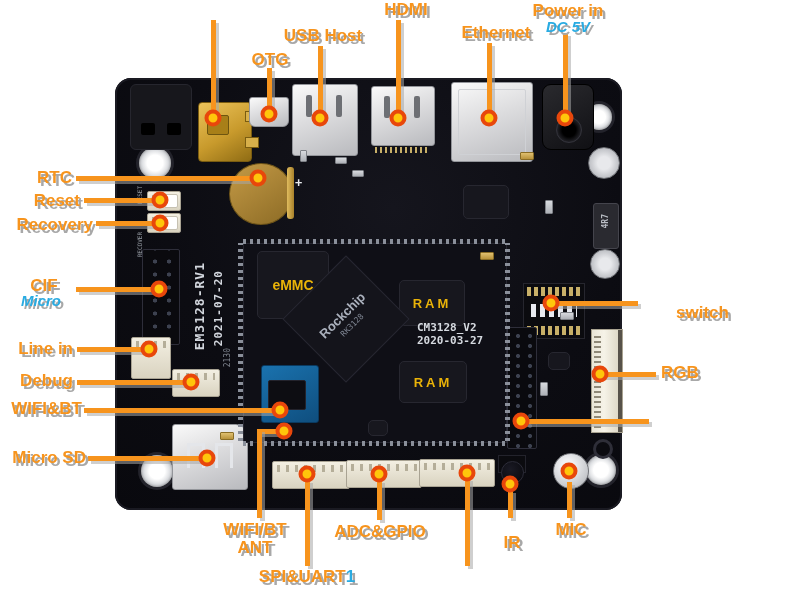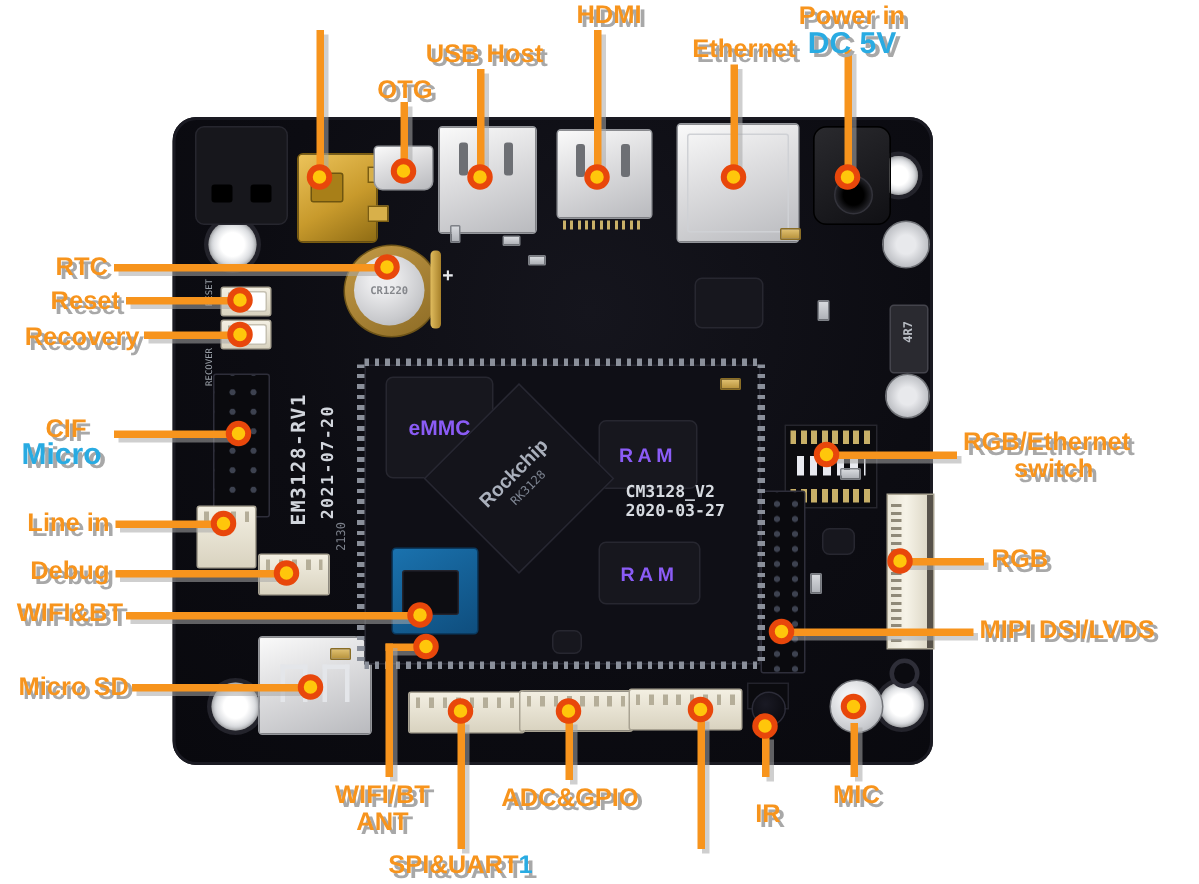--- a/index.html
+++ b/index.html
@@ -9,37 +9,37 @@
   }
   html,body{margin:0;padding:0;}
   body{background:var(--background); font-family:"Liberation Sans",sans-serif;}
   #canvas{position:relative;width:799px;height:589px;overflow:hidden;background:var(--background);}
   
   .lbl{position:absolute;font-weight:bold;font-size:17px;line-height:1.0;white-space:nowrap;
        color:var(--label-orange);text-shadow:3px 3px 0 var(--label-shadow);z-index:7;}
   .lbl.c{transform:translateX(-50%);}
   .lbl.r{transform:translateX(-100%);}
   .lbl .blue,.lbl.bluetxt{color:var(--label-blue);}
-  .lbl.sub{font-size:20px;}
+  .lbl.sub{font-size:15px;font-style:italic;}
   
   .vline{position:absolute;width:5px;background:var(--leader-line);z-index:5;box-shadow:3px 3px 0 rgba(168,168,168,.55);}
   .hline{position:absolute;height:5px;background:var(--leader-line);z-index:5;box-shadow:3px 3px 0 rgba(168,168,168,.55);}
   .dot{position:absolute;width:9px;height:9px;border-radius:50%;box-sizing:content-box;
        background:var(--dot-fill);border:4px solid var(--dot-ring);transform:translate(-50%,-50%);z-index:6;}
   
   .board{position:absolute;left:115px;top:78px;width:507px;height:432px;border-radius:16px;
          background:radial-gradient(circle at 55% 30%,#15151d 0%,#0c0c12 55%,#09090e 100%);
          box-shadow:inset 0 0 0 2px #1a1a22;}
   .hole{position:absolute;border-radius:50%;background:radial-gradient(circle,#ffffff 35%,#c9ccd1 70%,#8e9196 100%);
         box-shadow:0 0 0 3px #23232b, inset 0 0 3px #777;}
   .silver{background:linear-gradient(160deg,#fafafa 0%,#dcdcde 45%,#b9babe 100%);border:1px solid #93959a;border-radius:3px;}
   .blackpart{background:#17171c;border:1px solid #26262e;border-radius:4px;}
   .notch{position:absolute;width:6px;height:22px;background:#6d6f74;border-radius:2px;}
   .chip{position:absolute;background:#17171e;border:1px solid #272730;border-radius:5px;
-        display:flex;align-items:center;justify-content:center;color:#8b5cf6;font-weight:bold;}
+        display:flex;align-items:center;justify-content:center;color:#eab308;font-weight:bold;}
   .pinmatrix{position:absolute;background-color:#0a0a0e;border:1px solid #2e2e3a;border-radius:2px;
         background-image:radial-gradient(circle,#3d4250 1.8px,rgba(0,0,0,0) 2.3px);}
   .jst{position:absolute;background:linear-gradient(#f3efe2,#d9d3c0);border:1px solid #a9a393;border-radius:2px;}
   .jst::before{content:"";position:absolute;left:4px;right:4px;top:3px;height:7px;
         background:repeating-linear-gradient(90deg,#b5ae99 0 3px,rgba(0,0,0,0) 3px 9px);}
   .smd{position:absolute;background:linear-gradient(#d8dade,#aeb1b7);border:1px solid #7e8187;border-radius:1px;}
   .smd.gold{background:linear-gradient(#e0c070,#b8933c);border-color:#8a6d25;}
   .vtext{position:absolute;writing-mode:vertical-rl;transform:rotate(180deg);color:#d2d6dd;
          font-family:"DejaVu Sans Mono",monospace;font-weight:bold;}
   .silk{position:absolute;color:#d6dae0;font-family:"DejaVu Sans Mono",monospace;font-weight:bold;}
@@ -80,23 +80,20 @@
   <div class="silver" style="position:absolute;left:451px;top:82px;width:80px;height:78px;">
     <div style="position:absolute;left:6px;top:6px;right:6px;bottom:6px;border:1px solid #cfd1d5;border-radius:2px;"></div>
   </div>
   <div style="position:absolute;left:542px;top:84px;width:50px;height:64px;background:linear-gradient(150deg,#2a2a2e,#101014);border:1px solid #000;border-radius:9px;">
     <div style="position:absolute;left:13px;bottom:6px;width:24px;height:24px;border-radius:50%;background:radial-gradient(circle,#000 40%,#26262c 75%,#0c0c10 100%);border:1px solid #33333b;"></div>
   </div>
   <div style="position:absolute;left:588px;top:147px;width:30px;height:30px;border-radius:50%;background:radial-gradient(circle,#e8e9ec 30%,#b9bbc0 75%,#8e9095 100%);border:1px solid #6f7176;"></div>
 
   <div style="position:absolute;left:229px;top:163px;width:62px;height:60px;border-radius:50%;background:linear-gradient(145deg,#c49a46,#8c6b25);border:1px solid #6e5418;"></div>
   <div style="position:absolute;left:287px;top:167px;width:7px;height:52px;border-radius:3px;background:linear-gradient(90deg,#e0bc5e,#a8812a);"></div>
-  <div style="position:absolute;left:236px;top:170px;width:47px;height:47px;border-radius:50%;background:radial-gradient(circle at 40% 35%,#ececee 20%,#c9cacd 65%,#a7a8ac 100%);display:flex;align-items:center;justify-content:center;">
-    <span class="silk" style="position:static;font-size:7px;color:#84868b;">CR1220</span>
-  </div>
   <div class="silk" style="left:295px;top:176px;font-size:12px;color:#e8eaee;">+</div>
 
   <div class="jst" style="left:147px;top:191px;width:32px;height:18px;"></div>
   <div style="position:absolute;left:164px;top:194px;width:12px;height:12px;background:#fff;border:1px solid #c6c1b2;border-radius:2px;"></div>
   <div class="vtext" style="left:136px;top:186px;font-size:6px;color:#9aa0a8;font-weight:normal;">RESET</div>
   <div class="jst" style="left:147px;top:213px;width:32px;height:18px;"></div>
   <div style="position:absolute;left:164px;top:216px;width:12px;height:12px;background:#fff;border:1px solid #c6c1b2;border-radius:2px;"></div>
   <div class="vtext" style="left:136px;top:232px;font-size:6px;color:#9aa0a8;font-weight:normal;">RECOVER</div>
 
   <div class="pinmatrix" style="left:142px;top:249px;width:36px;height:94px;background-size:14px 13px;background-position:5px 5px;"></div>
@@ -242,24 +239,22 @@
   <div class="lbl r" style="left:72px;top:169px;">RTC</div>
   <div class="lbl r" style="left:80px;top:192px;">Reset</div>
   <div class="lbl r" style="left:93px;top:216px;">Recovery</div>
   <div class="lbl c" style="left:44px;top:277px;">CIF</div>
   <div class="lbl c sub bluetxt" style="left:41px;top:293px;">Micro</div>
   <div class="lbl r" style="left:73px;top:340px;">Line in</div>
   <div class="lbl r" style="left:73px;top:372px;">Debug</div>
   <div class="lbl r" style="left:82px;top:400px;">WIFI&amp;BT</div>
   <div class="lbl r" style="left:86px;top:449px;">Micro SD</div>
 
-  <div class="lbl" style="left:642px;top:286px;">RGB/Ethernet</div>
   <div class="lbl" style="left:676px;top:304px;">switch</div>
   <div class="lbl" style="left:661px;top:364px;">RGB</div>
-  <div class="lbl" style="left:653px;top:411px;">MIPI DSI/LVDS</div>
 
   <div class="lbl c" style="left:255px;top:521px;">WIFI/BT</div>
   <div class="lbl c" style="left:255px;top:539px;">ANT</div>
   <div class="lbl c" style="left:380px;top:523px;">ADC&amp;GPIO</div>
   <div class="lbl c" style="left:512px;top:534px;">IR</div>
   <div class="lbl c" style="left:571px;top:521px;">MIC</div>
   <div class="lbl c" style="left:307px;top:568px;"><span>SPI&amp;UART</span><span class="blue">1</span></div>
 
 </div>
 

